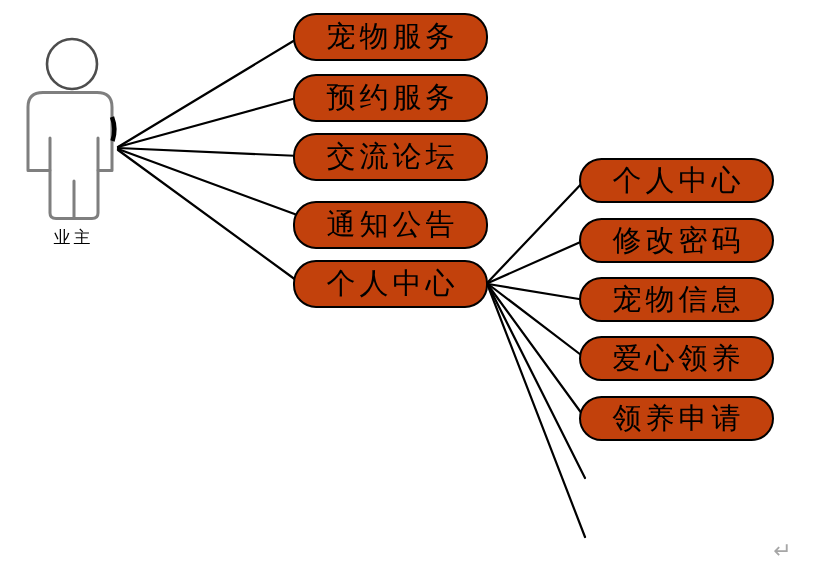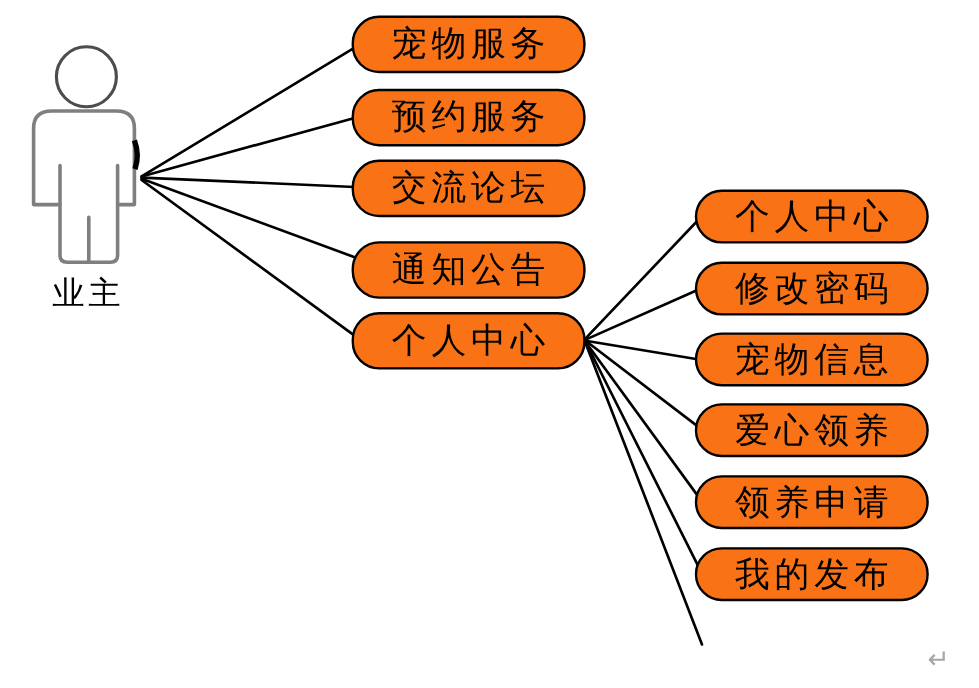--- a/index.html
+++ b/index.html
@@ -20,40 +20,40 @@
     left: 0;
     top: 0;
     z-index: 0;
   }
   .usecase {
     position: absolute;
     box-sizing: border-box;
     width: 195px;
     border: 2.6px solid #000000;
     border-radius: 23px;
-    background: #f97316;
+    background: #c2410c;
     display: flex;
     align-items: center;
     justify-content: center;
     font-size: 29px;
     color: #000000;
     letter-spacing: 4px;
     text-indent: 4px;
     z-index: 1;
     white-space: nowrap;
   }
   .usecase.left-col  { left: 293px; height: 48px; }
   .usecase.right-col { left: 579px; height: 45px; }
   .actor-label {
     position: absolute;
     left: 24px;
     top: 226px;
     width: 96px;
     text-align: center;
-    font-size: 27px;
+    font-size: 17px;
     color: #000000;
     letter-spacing: 3px;
     text-indent: 3px;
     z-index: 1;
   }
   .paragraph-mark {
     position: absolute;
     left: 773px;
     top: 538px;
     font-size: 22px;
@@ -101,17 +101,16 @@
   <div class="usecase left-col" style="top:74px">预约服务</div>
   <div class="usecase left-col" style="top:133px">交流论坛</div>
   <div class="usecase left-col" style="top:201px">通知公告</div>
   <div class="usecase left-col" style="top:260px">个人中心</div>
 
   <div class="usecase right-col" style="top:158px">个人中心</div>
   <div class="usecase right-col" style="top:218px">修改密码</div>
   <div class="usecase right-col" style="top:277px">宠物信息</div>
   <div class="usecase right-col" style="top:336px">爱心领养</div>
   <div class="usecase right-col" style="top:396px">领养申请</div>
-  <div class="usecase right-col" style="top:456px">我的发布</div>
 
   <div class="paragraph-mark">↵</div>
 
 </div>
 
 </body></html>

